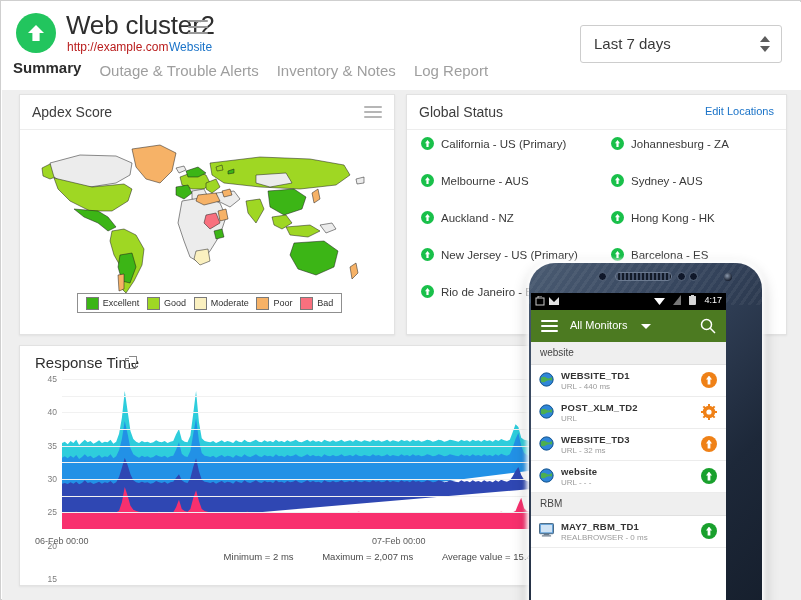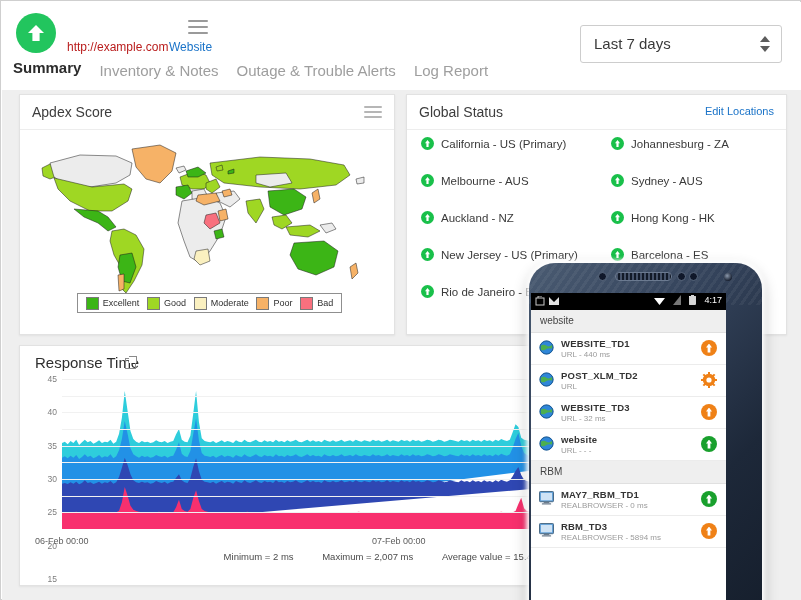--- a/index.html
+++ b/index.html
@@ -122,32 +122,33 @@
 <body>
 
 <div class="frame">
 
   <div class="header">
     <div class="logo">
       <svg width="22" height="22" viewBox="0 0 22 22">
           <path d="M11 3 L19 11 L14.6 11 L14.6 19 L7.4 19 L7.4 11 L3 11 Z" fill="#ffffff"></path>
         </svg>
     </div>
+    <div class="title">Web cluster2</div>
     <div class="title-menu">
         <i></i>
         <i></i>
         <i></i>
       </div>
     <div class="url">http://example.com</div>
     <div class="urltype">Website</div>
 
     <div class="tabs">
       <div class="tab active">Summary</div>
+      <div class="tab">Outage &amp; Trouble Alerts</div>
       <div class="tab">Inventory &amp; Notes</div>
-      <div class="tab">Outage &amp; Trouble Alerts</div>
       <div class="tab">Log Report</div>
     </div>
 
     <div class="rangebox">
       <span>Last 7 days</span>
       <div class="spin">
           <div class="up"></div>
           <div class="dn"></div>
         </div>
     </div>
@@ -367,20 +368,35 @@
               <path d="M0 10 L8 0 L8 10 Z" fill="#777"></path>
             </svg>
           <svg width="7" height="10" viewBox="0 0 7 10">
               <rect x="0.5" y="1.5" width="6" height="8" fill="#d6d6d6" stroke="#fff" stroke-width="0.7"></rect>
               <rect x="2" y="0" width="3" height="1.5" fill="#d6d6d6"></rect>
             </svg>
           <span class="sb-time">4:17</span>
         </div>
       </div>
 
+      <div class="appbar">
+        <div class="burger">
+            <i></i>
+            <i></i>
+            <i></i>
+          </div>
+        <div class="appbar-title">All Monitors</div>
+        <div class="caret"></div>
+        <div class="mag">
+          <svg width="16" height="16" viewBox="0 0 16 16">
+              <circle cx="6.5" cy="6.5" r="5" fill="none" stroke="#fff" stroke-width="1.5"></circle>
+              <line x1="10.3" y1="10.3" x2="15" y2="15" stroke="#fff" stroke-width="1.5"></line>
+            </svg>
+        </div>
+      </div>
 
       <div id="monitor-list">
           <div class="grp-head">
             <span>website</span>
           </div>
           <div class="mrow">
             <div class="mic"><svg width="15" height="15" viewBox="0 0 16 16">
                 <circle cx="8" cy="8" r="7" fill="#2f86d9" stroke="#1b5c99"></circle>
                 <path d="M2 6 Q5 4 8 6 T14 5 L14 9 Q10 8 7 10 T2 10 Z" fill="#4caf50"></path>
                 <ellipse cx="8" cy="8" rx="7" ry="7" fill="none" stroke="#1b5c99" stroke-width="0.6"></ellipse>
@@ -447,30 +463,17 @@
                 <rect x="2" y="2" width="12" height="8" fill="#cfe3f5"></rect>
                 <rect x="5" y="11.5" width="6" height="1.5" fill="#6b7b8c"></rect>
                 <rect x="3" y="13" width="10" height="1.4" rx="0.6" fill="#6b7b8c"></rect>
               </svg></div>
             <div class="mname">MAY7_RBM_TD1</div>
             <div class="mdesc">REALBROWSER - 0 ms</div>
             <div class="mst">
               <div class="up-badge" style="background:#19a02d"></div>
             </div>
           </div>
-          <div class="mrow">
-            <div class="mic"><svg width="15" height="14" viewBox="0 0 16 15">
-                <rect x="0.5" y="0.5" width="15" height="11" rx="1" fill="#5b9bd5" stroke="#42627e"></rect>
-                <rect x="2" y="2" width="12" height="8" fill="#cfe3f5"></rect>
-                <rect x="5" y="11.5" width="6" height="1.5" fill="#6b7b8c"></rect>
-                <rect x="3" y="13" width="10" height="1.4" rx="0.6" fill="#6b7b8c"></rect>
-              </svg></div>
-            <div class="mname">RBM_TD3</div>
-            <div class="mdesc">REALBROWSER - 5894 ms</div>
-            <div class="mst">
-              <div class="up-badge" style="background:#ef8117"></div>
-            </div>
-          </div>
         </div>
     </div>
   </div>
 
 </div>
 
 </body></html>

